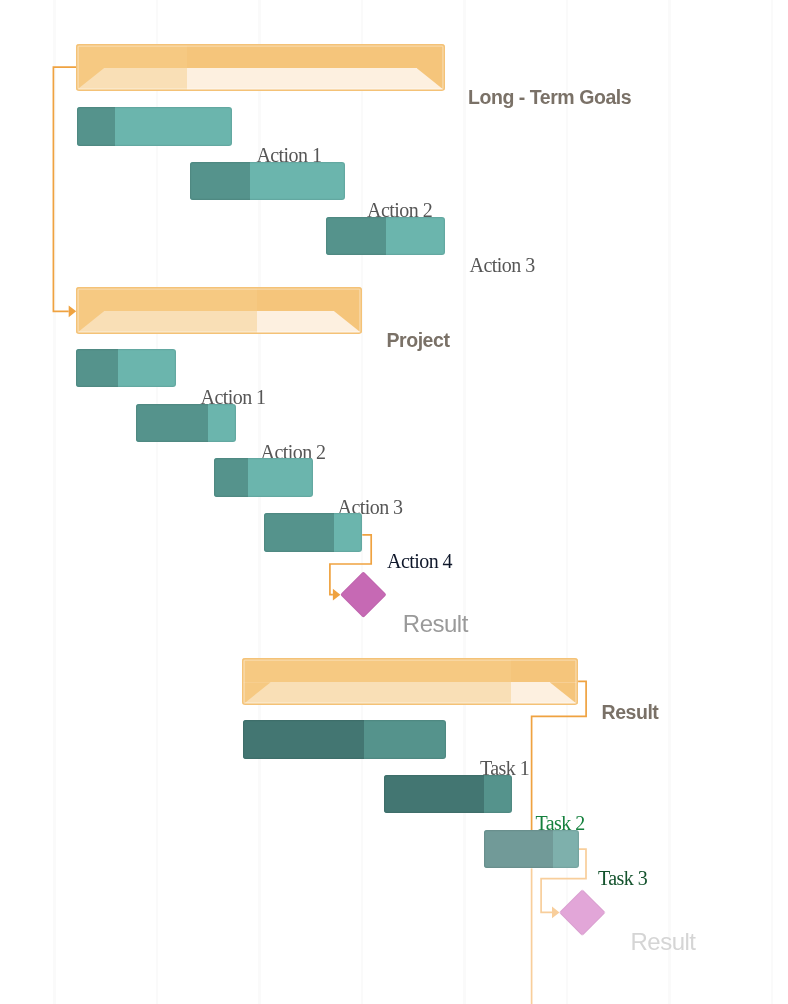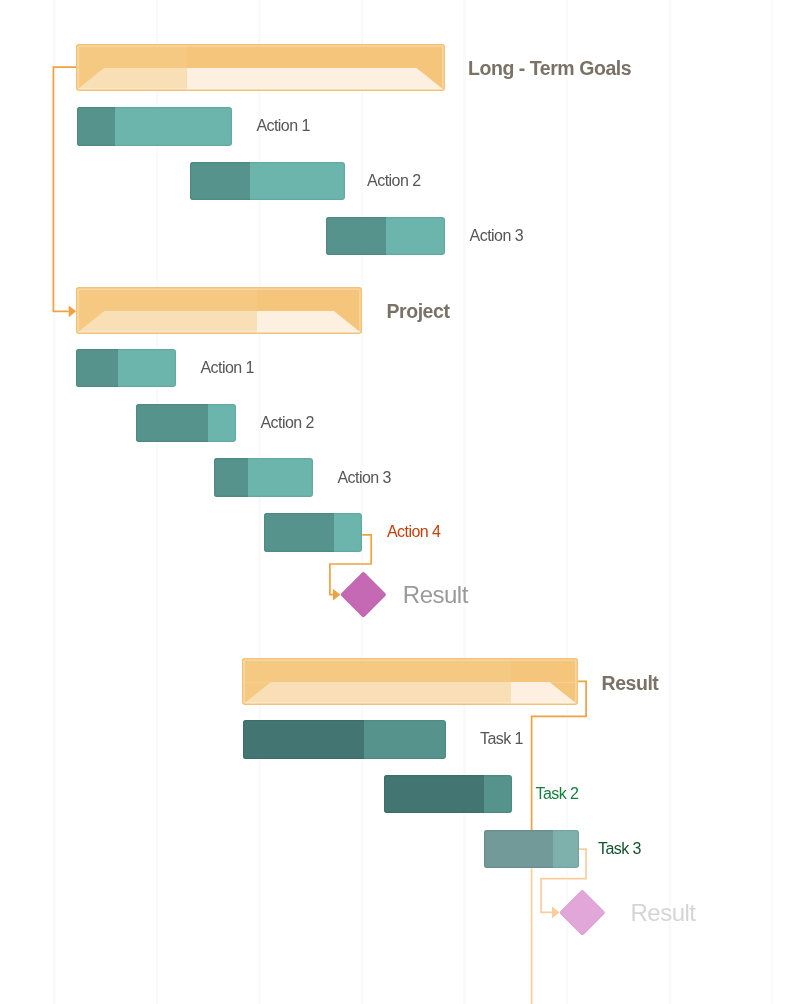--- a/index.html
+++ b/index.html
@@ -10,22 +10,22 @@
     font-family:"Liberation Sans", sans-serif;
     overflow:hidden;
     -webkit-font-smoothing:antialiased;
   }
   #chart { position:relative; width:788px; height:1004px; background:#fff; }
   #grid { position:absolute; left:0; top:0; width:788px; height:1004px; }
   .gridline { position:absolute; top:0; height:1004px; width:2.6px; background:#FAFAFA; }
   #connectors { position:absolute; left:0; top:0; }
   .row { position:absolute; left:0; top:0; width:788px; height:0; }
   .bar { position:absolute; }
-  .label { position:absolute; white-space:nowrap; line-height:1; }
-  .task-label { font-size:16px; color:#565656; letter-spacing:-0.55px; }
+  .label { position:absolute; white-space:nowrap; line-height:1;margin-top:29px; }
+  .task-label { font-size:20px; color:#565656; letter-spacing:-0.55px;font-family:Liberation Serif, serif; }
   .summary-label { font-size:19.5px; color:#7A7167; font-weight:bold; letter-spacing:-0.45px; }
   .milestone-label { font-size:24px; color:#9A9A9A; letter-spacing:-0.5px; }
 
   .task-bar { border-radius:3px; overflow:hidden; background:#6BB5AD; }
   .task-edge { position:absolute; left:0; top:0; right:0; bottom:0; border-radius:3px; box-shadow:inset 0 0 0 1.2px rgba(0,0,0,0.065); }
   .task-prog { position:absolute; left:0; top:0; bottom:0; background:#55938C; }
 
   .summary-bar { overflow:hidden; border-radius:3px; }
   .sum-outline { position:absolute; left:0; top:0; right:0; bottom:0; border-radius:3px;
                  box-shadow:inset 0 0 0 1.4px #F4C277; }
@@ -137,21 +137,21 @@
       <div class="task-prog" style="width: 34%; background: rgb(85, 147, 140);"></div>
       <div class="task-edge"></div>
     </div>
     <div class="label task-label" style="left: 337.5px; top: 477.55px; transform: translate3d(0px, calc(-50% + 0.3px), 0px); color: rgb(86, 86, 86);">Action 3</div>
   </div>
   <div class="row task-row">
     <div class="bar task-bar" style="left: 263.7px; top: 513px; width: 98.6px; height: 38.7px; background: rgb(107, 181, 173);">
       <div class="task-prog" style="width: 71%; background: rgb(85, 147, 140);"></div>
       <div class="task-edge"></div>
     </div>
-    <div class="label task-label" style="left: 387px; top: 532.35px; transform: translate3d(0px, calc(-50% + 0.3px), 0px); color: #c2410c;">Action 4</div>
+    <div class="label task-label" style="left: 387px; top: 532.35px; transform: translate3d(0px, calc(-50% + 0.3px), 0px); color: #0f172a;">Action 4</div>
   </div>
   <div class="row milestone-row">
     <div class="bar milestone-diamond" style="left: 347.08px; top: 578.48px; width: 32.739px; height: 32.739px; transform: rotate(45deg); background: rgb(198, 105, 180);"></div>
     <div class="label milestone-label" style="left: 402.8px; top: 594.85px; transform: translate3d(0px, calc(-50% + 0.3px), 0px); color: rgb(154, 154, 154);">Result</div>
   </div>
   <div class="row summary-row">
     <div class="bar summary-bar" style="left: 242.3px; top: 658.1px; width: 335.8px; height: 46.8px;">
       <div class="sum-remain" style="height: 22.7448px; background: rgb(253, 240, 224);"></div>
       <div class="sum-prog" style="height: 22.7448px; width: 79.95%; background: rgb(249, 223, 182);"></div>
       <div class="sum-top" style="height: 24.0552px; background: rgb(245, 197, 123);"></div>

